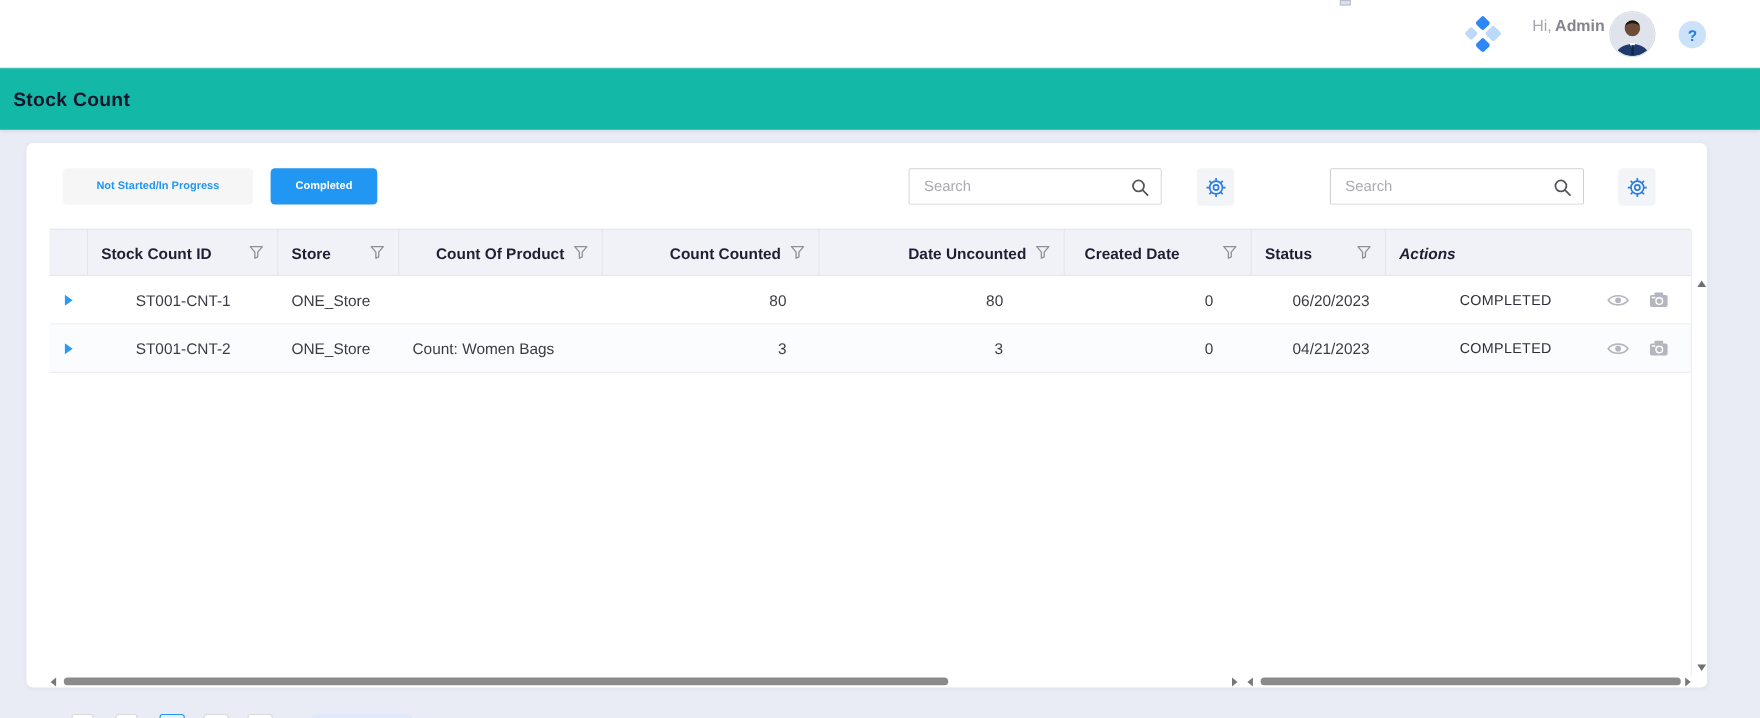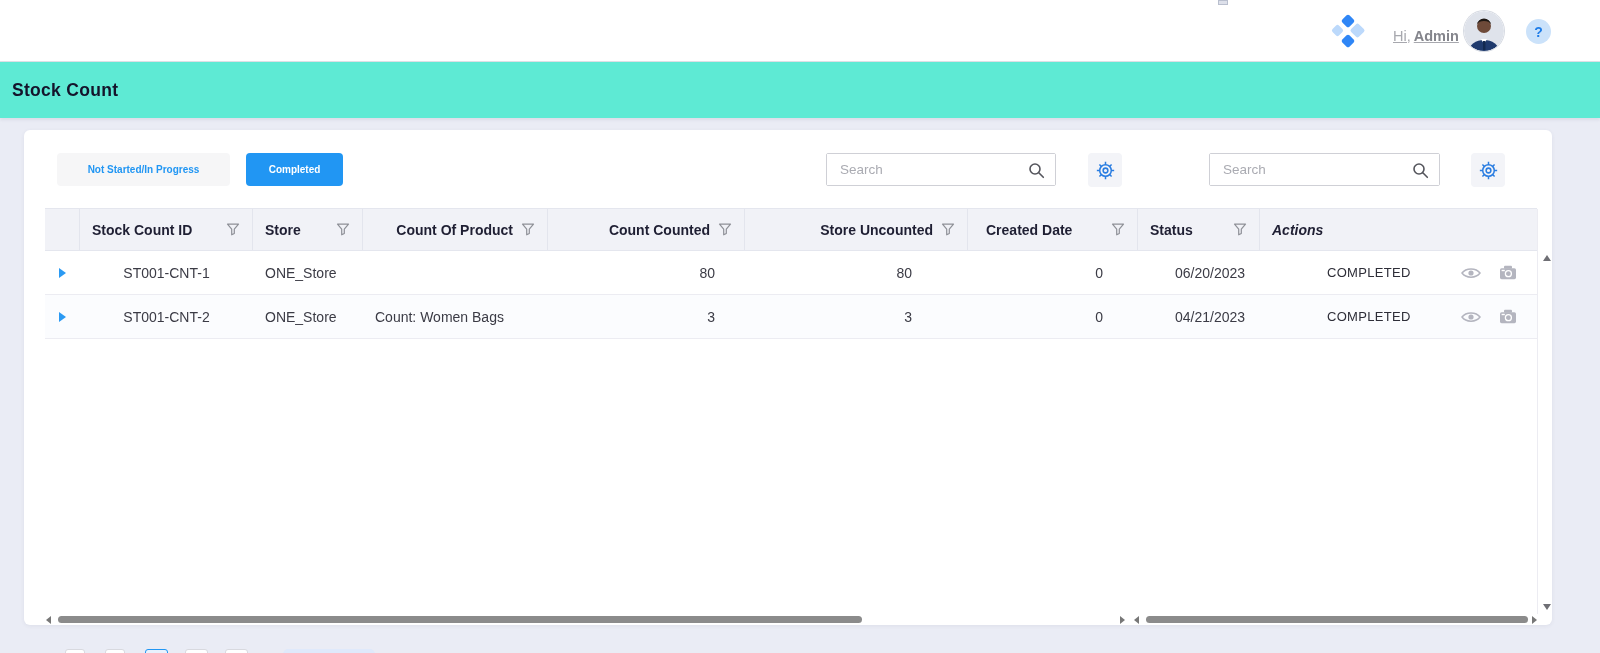--- a/index.html
+++ b/index.html
@@ -8,28 +8,28 @@
 
   
   .topbar { position:absolute; left:0; top:0; width:1600px; height:62px; background:#fff; border-bottom:1px solid #dfe0e6; }
   .apps-icon { position:absolute; left:1333px; top:16px; width:30px; height:30px; cursor:pointer; }
   .dm { position:absolute; }
   .dm i { display:block; width:10px; height:10px; transform:rotate(45deg); border-radius:2px; }
   .dm.t { left:10px; top:0; }   .dm.t i{ background:#2f86f6; }
   .dm.l { left:0; top:10px; }   .dm.l i{ background:#bcd9fb; width:9px; height:9px;}
   .dm.r { left:19px; top:9px; } .dm.r i{ background:#bcd9fb; width:11px; height:11px;}
   .dm.b { left:10px; top:20px;} .dm.b i{ background:#2f86f6; }
-  .greeting { position:absolute; left:1393px; top:28px; font-size:14.5px; color:#a7a8ae;text-decoration:underline; }
+  .greeting { position:absolute; left:1393px; top:16px; font-size:14.5px; color:#a7a8ae; }
   .greeting b { color:#84858c; font-weight:700; margin-left:3px; }
   .avatar { position:absolute; left:1464px; top:11px; width:40px; height:40px; border-radius:50%; overflow:hidden; cursor:pointer; box-shadow:0 0 0 1px #d6dae2; }
   .help-btn { position:absolute; left:1526px; top:19px; width:25px; height:25px; border-radius:50%; background:#cbe2fa; color:#1e7ce8; font-size:14px; font-weight:700; display:flex; align-items:center; justify-content:center; cursor:pointer; }
   .top-artifact { position:absolute; left:1218px; top:0; width:10px; height:5px; background:#dde0ea; border:1px solid #b9bfce; }
 
   
-  .pagehead { position:absolute; left:0; top:62px; width:1600px; height:56px; background:#5eead4; box-shadow:0 2px 3px rgba(40,40,80,.08); }
+  .pagehead { position:absolute; left:0; top:62px; width:1600px; height:56px; background:#14b8a6; box-shadow:0 2px 3px rgba(40,40,80,.08); }
   .page-title { position:absolute; left:12px; top:18px; font-size:17.5px; font-weight:600; color:#14142b; letter-spacing:.3px; }
   .create-btn { position:absolute; left:1390px; top:13px; width:154px; height:31px; background:#2d9bf4; border:none; border-radius:5px; color:#fff; font-size:14.5px; font-family:"Liberation Sans",sans-serif; cursor:pointer; letter-spacing:.2px; }
 
   
   .card { position:absolute; left:24px; top:130px; width:1528px; height:495px; background:#fff; border-radius:6px; box-shadow:0 1px 4px rgba(50,50,90,.07); }
 
   .tab { position:absolute; top:23px; height:33px; border:none; border-radius:4px; font-size:10px; font-weight:700; font-family:"Liberation Sans",sans-serif; cursor:pointer; }
   .tab.inactive { left:33px; width:173px; background:#f6f6f7; color:#2196f3; }
   .tab.active   { left:222px; width:97px; background:#2196f3; color:#fff; }
 
@@ -196,21 +196,21 @@
             <path d="M1.5 1.2 h11 l-4.2 5 v4.3 l-2.6 1.3 v-5.6 z" fill="none" stroke="#8e9097" stroke-width="1.2" stroke-linejoin="round"></path>
           </svg>
       </div>
       <div class="hcell c5 num">
         <span class="hlabel">Count Counted</span>
         <svg class="funnel" width="14" height="13" viewBox="0 0 14 13">
             <path d="M1.5 1.2 h11 l-4.2 5 v4.3 l-2.6 1.3 v-5.6 z" fill="none" stroke="#8e9097" stroke-width="1.2" stroke-linejoin="round"></path>
           </svg>
       </div>
       <div class="hcell c6 num">
-        <span class="hlabel">Store Uncounted</span>
+        <span class="hlabel">Date Uncounted</span>
         <svg class="funnel" width="14" height="13" viewBox="0 0 14 13">
             <path d="M1.5 1.2 h11 l-4.2 5 v4.3 l-2.6 1.3 v-5.6 z" fill="none" stroke="#8e9097" stroke-width="1.2" stroke-linejoin="round"></path>
           </svg>
       </div>
       <div class="hcell c7">
         <span class="hlabel" style="padding-left:6px">Created Date</span>
           <span class="sp"></span>
         <svg class="funnel" width="14" height="13" viewBox="0 0 14 13">
             <path d="M1.5 1.2 h11 l-4.2 5 v4.3 l-2.6 1.3 v-5.6 z" fill="none" stroke="#8e9097" stroke-width="1.2" stroke-linejoin="round"></path>
           </svg>

